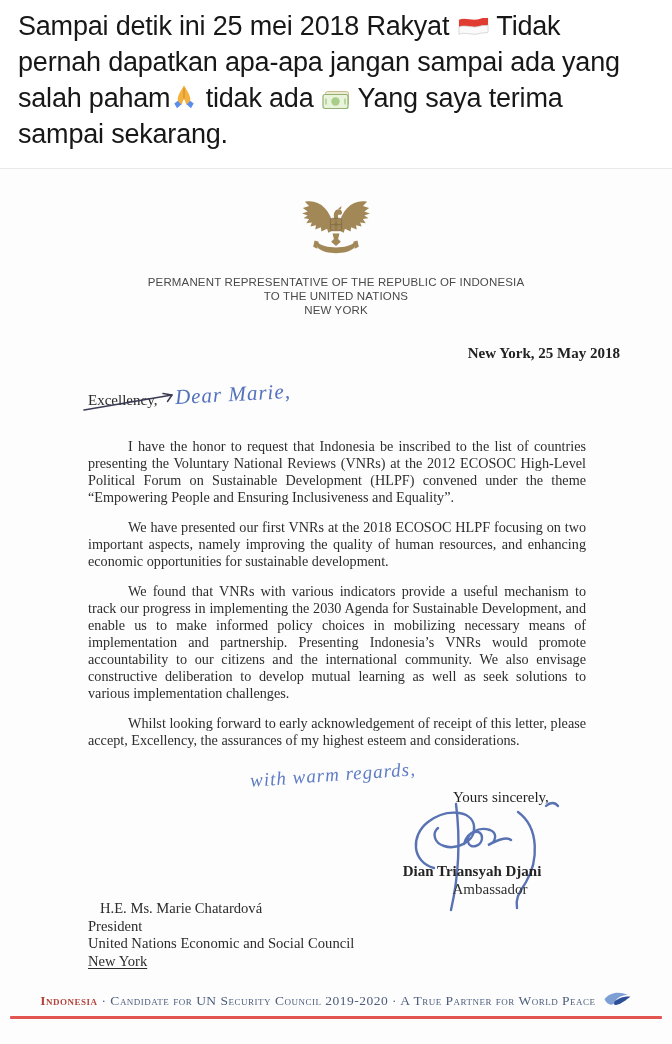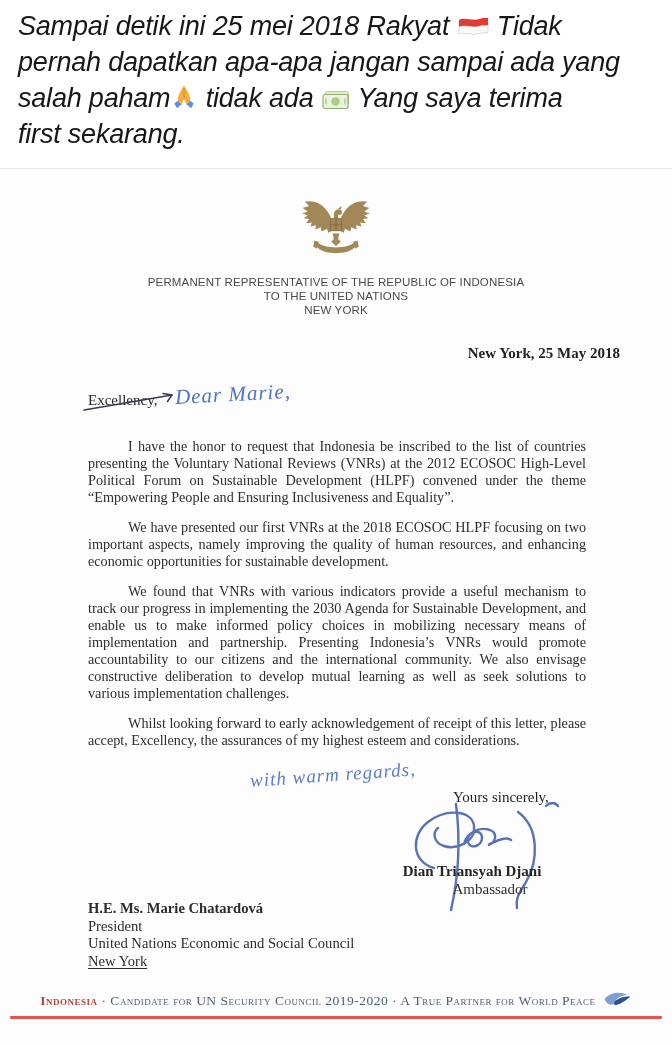--- a/index.html
+++ b/index.html
@@ -2,21 +2,21 @@
 <html><head>
 <meta charset="utf-8">
 <style>
   * { box-sizing: border-box; margin: 0; padding: 0; }
   html, body { background: #ffffff; }
   body { width: 672px; font-family: "Liberation Sans", sans-serif; }
   .page { width: 672px; height: 1044px; display: flex; flex-direction: column; background: #fff; }
 
   
   .caption { padding: 8px 14px 0 18px; font-size: 27px; line-height: 36px; color: #171717; letter-spacing: -0.2px; }
-  .cap-line { white-space: nowrap; font-style: italic; }
+  .cap-line { white-space: nowrap; }
   .emoji { display: inline-block; vertical-align: -4px; }
   .emoji svg { display: block; }
 
   
   .letter { flex: 1; margin-top: 16px; border-top: 1px solid #e9e9e9; background: #fdfdfd; position: relative; font-family: "Liberation Serif", serif; color: #2b2b2b; }
   .emblem { display: block; margin: 22px auto 0; }
 
   .letterhead { text-align: center; margin-top: 10px; font-family: "Liberation Sans", sans-serif; font-size: 11.5px; line-height: 14px; color: #4a4a4a; letter-spacing: 0.15px; }
 
   .dateline { margin-top: 28px; padding-right: 52px; text-align: right; font-size: 15px; font-weight: bold; color: #222; }
@@ -32,21 +32,21 @@
   .bodytext p:last-child { margin-top: 3px; }
 
   .lower { position: relative; height: 138px; }
   .regards { position: absolute; left: 250px; top: 2px; font-size: 19px; transform: rotate(-4deg); letter-spacing: 1px; color: #5d7cc4; }
   .sincerely { position: absolute; left: 453px; top: 27px; font-size: 15px; color: #1f1f1f; }
   .signature { position: absolute; left: 398px; top: 36px; overflow: visible; }
   .signer { position: absolute; left: 372px; top: 101px; width: 200px; text-align: center; font-size: 15px; font-weight: bold; color: #242424; }
   .stitle { position: absolute; left: 390px; top: 119px; width: 200px; text-align: center; font-size: 15px; color: #303030; }
 
   .recipient { margin: 0 0 0 88px; font-size: 14.6px; line-height: 17.6px; color: #2c2c2c; }
-  .rname { font-weight: bold; }
+  .rname { font-weight: normal; margin-left: 12px; }
   .rcity { text-decoration: underline; text-underline-offset: 2px; }
 
   .banner { margin-top: 21px; text-align: center; font-variant: small-caps; font-size: 13.5px; letter-spacing: 0.5px; white-space: nowrap; }
   .b-country { color: #b4433c; font-weight: bold; }
   .b-rest { color: #4c5d7d; }
   .dove { display: inline-block; vertical-align: -4px; margin-left: 6px; }
   .redline { height: 3px; background: #e25550; margin: 3px 10px 0; border-radius: 1px; }
 
   .addr { margin-top: 24px; text-align: center; font-family: "Liberation Sans", sans-serif; font-size: 11.8px; line-height: 16px; color: #3b3b3b; }
   .addr sup { font-size: 8px; }
@@ -66,21 +66,21 @@
             <path d="M4,19 L8.5,15.5 L11,19.5 L6.5,23.5 Z" fill="#5b8def"></path>
             <path d="M22,19 L17.5,15.5 L15,19.5 L19.5,23.5 Z" fill="#5b8def"></path>
             <path d="M13,2 C11,6 8,9.5 7.2,14 C6.8,16.8 9,19 11,20 L13,13.5 L15,20 C17,19 19.2,16.8 18.8,14 C18,9.5 15,6 13,2 Z" fill="#f4b13e"></path>
             <path d="M13,4.5 L13,15.5" stroke="#d08c1f" stroke-width="1" fill="none"></path>
           </svg></span><span> tidak ada </span><span class="emoji"><svg width="30" height="22" viewBox="0 0 30 20">
             <rect x="4.5" y="1.5" width="23" height="13.5" rx="2" fill="#efeacf" stroke="#c9bf92" stroke-width="1"></rect>
             <rect x="2" y="4.5" width="25" height="14" rx="2" fill="#eaf4dc" stroke="#8fb173" stroke-width="1.2"></rect>
             <circle cx="14.5" cy="11.5" r="4.2" fill="#a9cd8a"></circle>
             <path d="M5,8.5 L5,14.5 M24,8.5 L24,14.5" stroke="#a9cd8a" stroke-width="1.4"></path>
           </svg></span><span> Yang saya terima</span></div>
-    <div class="cap-line"><span>first sekarang.</span></div>
+    <div class="cap-line"><span>sampai sekarang.</span></div>
   </div>
 
   <div class="letter">
 
     <svg class="emblem" width="76" height="74" viewBox="0 0 110 100">
       <g fill="#a28757">
 
         <path d="M52,48 C46,22 30,8 10,12 L16,18 L7,21 L14,26 L6,29 L14,32 L8,36 L16,37 L12,43 L20,42 L18,48 L26,46 L25,52 L33,49 L34,55 L42,51 L44,57 L52,53 Z"></path>
 
         <path d="M58,48 C64,22 80,8 100,12 L94,18 L103,21 L96,26 L104,29 L96,32 L102,36 L94,37 L98,43 L90,42 L92,48 L84,46 L85,52 L77,49 L76,55 L68,51 L66,57 L58,53 Z"></path>

